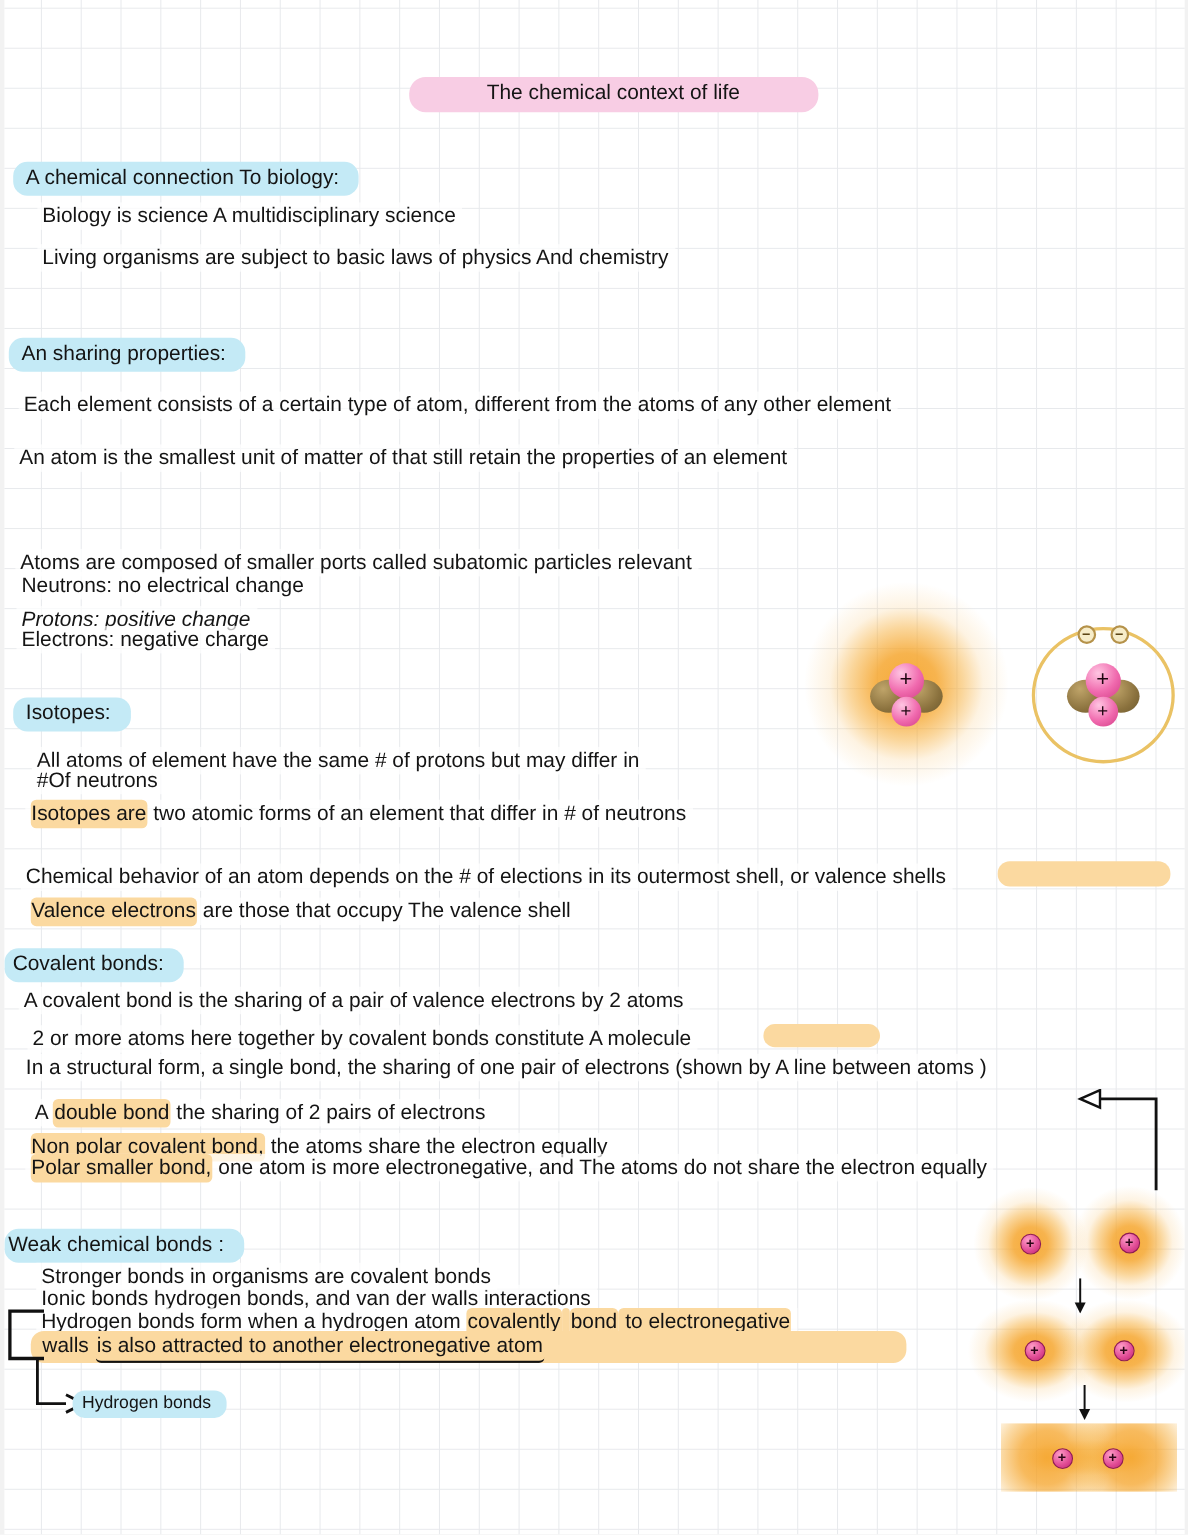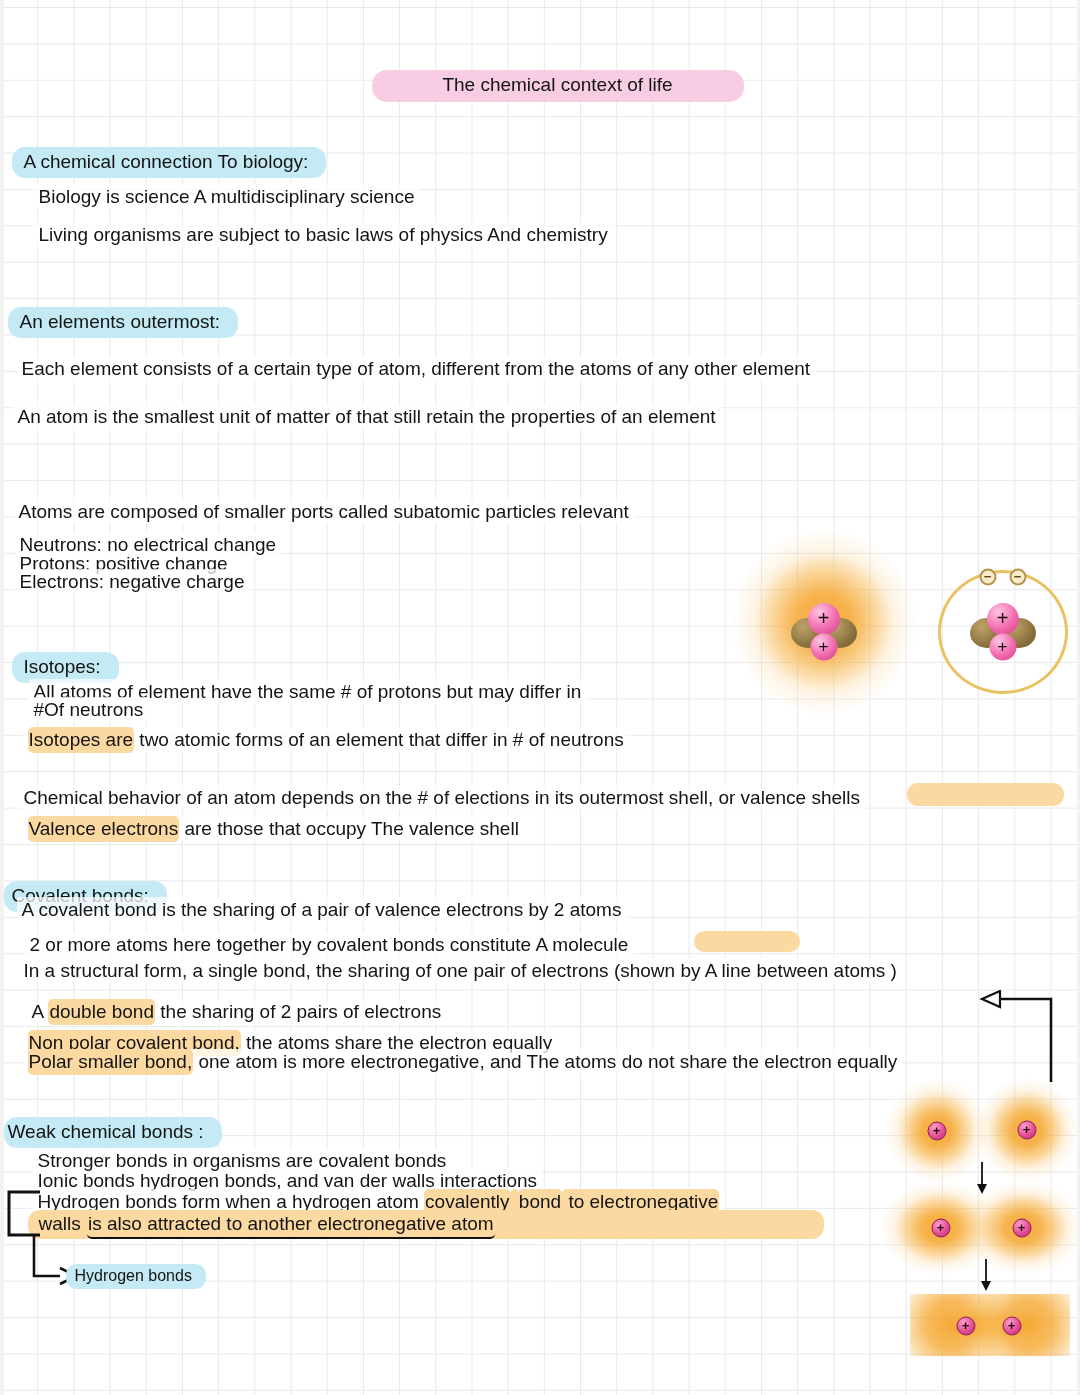--- a/index.html
+++ b/index.html
@@ -70,27 +70,27 @@
 <body>
 
 <div class="page">
 
   <div class="pill title" style="left:368px;top:70px;">The chemical context of life</div>
 
   <div class="pill blue" style="left:8px;top:147px;">A chemical connection To biology:</div>
   <div class="line" style="left:35px;top:184px;">Biology is science A multidisciplinary science</div>
   <div class="line" style="left:35px;top:222px;">Living organisms are subject to basic laws of physics And chemistry</div>
 
-  <div class="pill blue" style="left:4px;top:307px;">An elements outermost:</div>
+  <div class="pill blue" style="left:4px;top:307px;">An sharing properties:</div>
   <div class="line" style="left:18px;top:356px;">Each element consists of a certain type of atom, different from the atoms of any other element</div>
   <div class="line" style="left:14px;top:404px;">An atom is the smallest unit of matter of that still retain the properties of an element</div>
 
   <div class="line" style="left:15px;top:499px;">Atoms are composed of smaller ports called subatomic particles relevant</div>
-  <div class="line" style="left:16px;top:532px;">Neutrons: no electrical change</div>
-  <div class="line" style="left:16px;top:551px;">Protons: positive change</div>
+  <div class="line" style="left:16px;top:520px;">Neutrons: no electrical change</div>
+  <div class="line" style="left:16px;top:551px;font-style:italic;">Protons: positive change</div>
   <div class="line" style="left:16px;top:569px;">Electrons: negative charge</div>
 
   <div>
     <div class="glow" style="left:820px;top:622px;width:186px;height:186px;"></div>
     <div class="nucleus" style="left:820px;top:634px;">
       <i class="nl"></i>
       <i class="nr"></i>
       <b class="pt">+</b>
       <b class="pb">+</b>
     </div>
@@ -101,29 +101,29 @@
     <div class="electron" style="left:984px;top:577px;">−</div>
     <div class="electron" style="left:1014px;top:577px;">−</div>
     <div class="nucleus" style="left:999px;top:634px;">
       <i class="nl"></i>
       <i class="nr"></i>
       <b class="pt">+</b>
       <b class="pb">+</b>
     </div>
   </div>
 
-  <div class="pill blue" style="left:8px;top:652px;">Isotopes:</div>
+  <div class="pill blue" style="left:8px;top:634px;">Isotopes:</div>
   <div class="line" style="left:30px;top:679px;">All atoms of element have the same # of protons but may differ in</div>
   <div class="line" style="left:30px;top:697px;">#Of neutrons</div>
   <div class="line" style="left:24px;top:727px;"><span class="hl">Isotopes are</span><span> two atomic forms of an element that differ in # of neutrons</span></div>
   <div class="line" style="left:20px;top:785px;">Chemical behavior of an atom depends on the # of elections in its outermost shell, or valence shells</div>
   <div class="decor-pill" style="left:903px;top:783px;width:157px;height:23px;"></div>
   <div class="line" style="left:24px;top:816px;"><span class="hl">Valence electrons</span><span> are those that occupy The valence shell</span></div>
 
-  <div class="pill blue" style="left:0px;top:881px;padding-left:8px;">Covalent bonds:</div>
+  <div class="pill blue" style="left:0px;top:862px;padding-left:8px;">Covalent bonds:</div>
   <div class="line" style="left:18px;top:897px;">A covalent bond is the sharing of a pair of valence electrons by 2 atoms</div>
   <div class="line" style="left:26px;top:932px;">2 or more atoms here together by covalent bonds constitute A molecule</div>
   <div class="decor-pill" style="left:690px;top:931px;width:106px;height:21px;"></div>
   <div class="line" style="left:20px;top:958px;">In a structural form, a single bond, the sharing of one pair of electrons (shown by A line between atoms )</div>
   <div class="line" style="left:28px;top:999px;"><span>A </span><span class="hl">double bond</span><span> the sharing of 2 pairs of electrons</span></div>
   <div class="line" style="left:24px;top:1030px;"><span class="hl">Non polar covalent bond,</span><span> the atoms share the electron equally</span></div>
   <div class="line" style="left:24px;top:1049px;"><span class="hl">Polar smaller bond,</span><span> one atom is more electronegative, and The atoms do not share the electron equally</span></div>
 
   <svg class="abs" style="left:972px;top:990px;" width="84" height="96" viewBox="0 0 84 96">
     <polyline points="75,92 75,9 22,9" fill="none" stroke="#111" stroke-width="2.6"></polyline>

